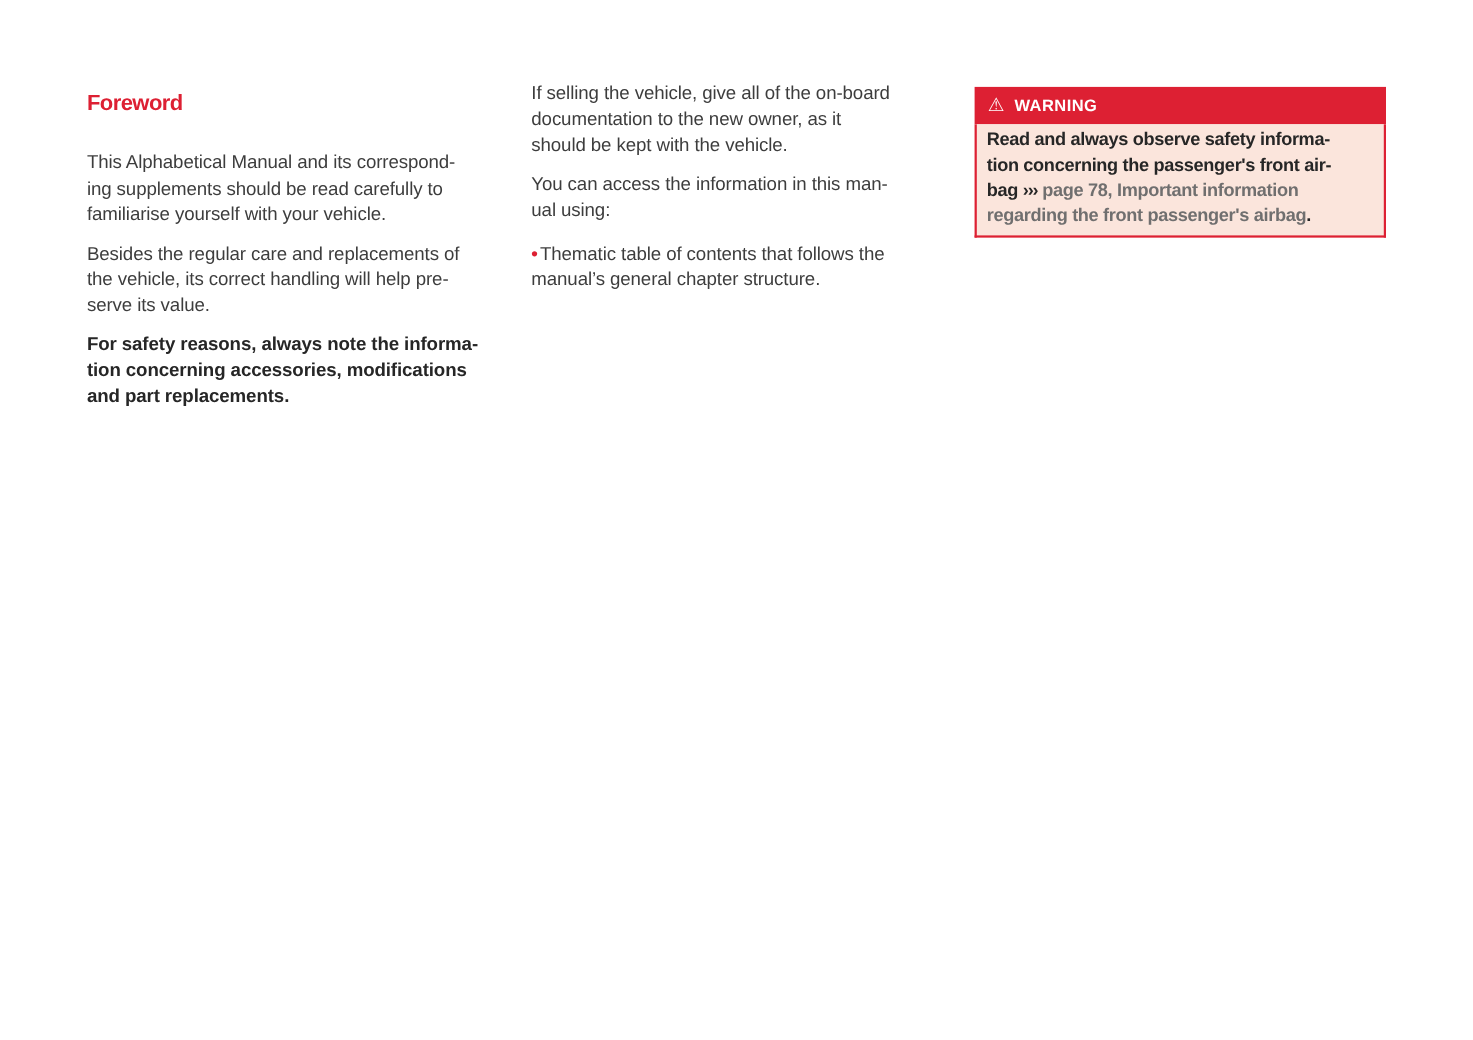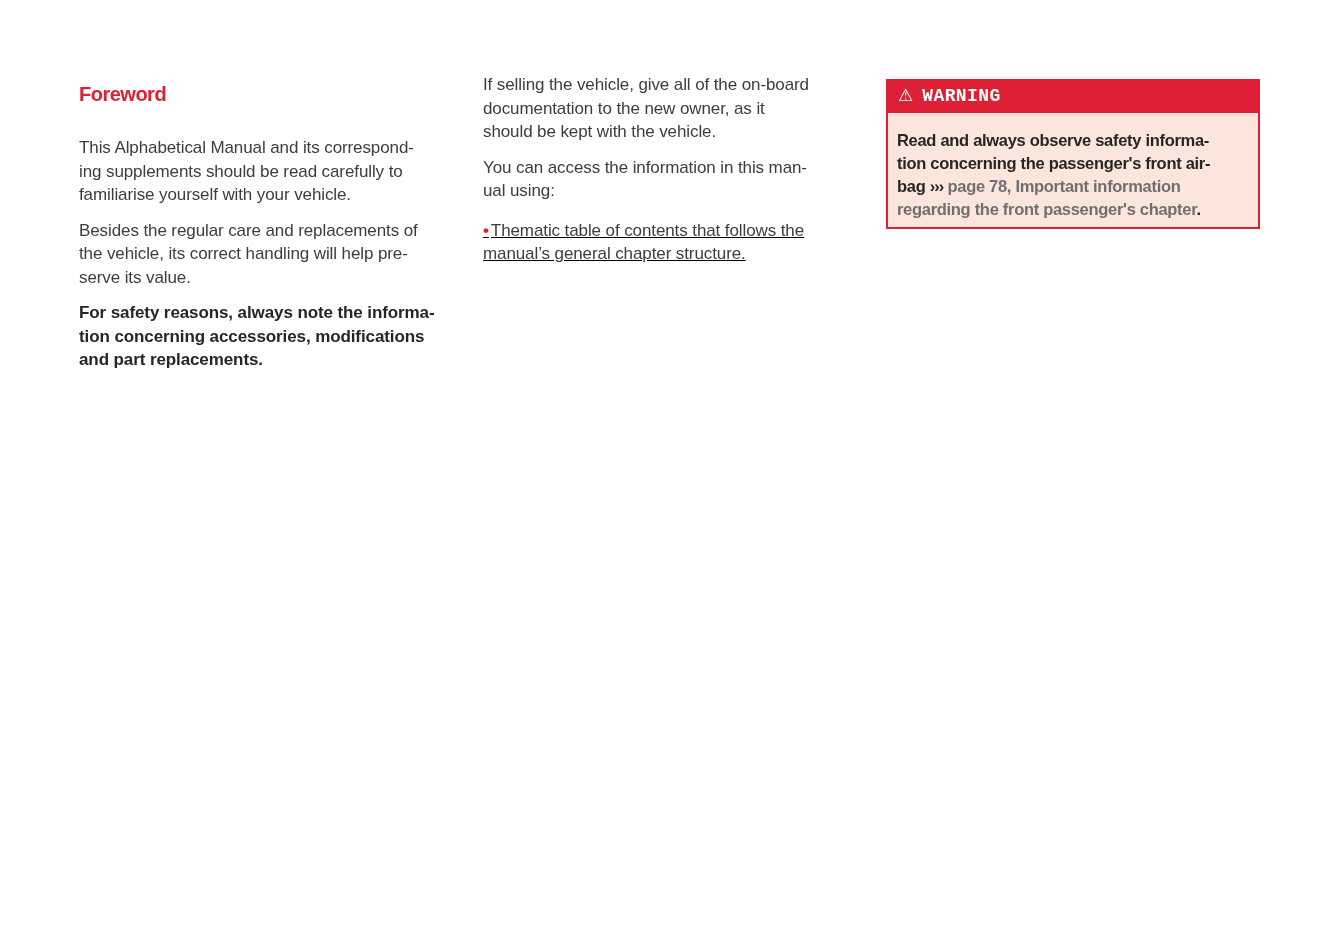--- a/index.html
+++ b/index.html
@@ -33,21 +33,20 @@
     white-space: pre-line;
   }
   .para.bold {
     font-weight: 700;
     color: var(--bold-text, #262626);
   }
   ul.bullet-list {
     list-style: none;
     margin: 16px 0 0 0;
     padding: 0;
-    text-decoration: underline;
   }
   ul.bullet-list li {
     margin: 0 0 10px 0;
     font-size: 17px;
     line-height: 23.5px;
     letter-spacing: -0.1px;
     color: var(--body-text, #3d3d3d);
     white-space: pre-line;
   }
   .bullet-glyph {
@@ -67,30 +66,29 @@
     box-sizing: border-box;
   }
   .warning-triangle {
     font-size: 17px;
     line-height: 1;
     margin-right: 9px;
     position: relative;
     top: -1px;
   }
   .warning-label {
-    font-size: 18px;
+    font-size: 15px;
     font-weight: 700;
     letter-spacing: 0.4px;
-    font-family: Liberation Mono, monospace;
   }
   .warning-body {
     background: var(--warning-bg, #fbe5dc);
     border: 2px solid var(--accent-red, #dd2033);
     border-top: none;
-    padding: 16px 9px 6px 9px;
+    padding: 3px 9px 6px 9px;
     font-size: 16.5px;
     font-weight: 700;
     line-height: 23px;
     letter-spacing: -0.3px;
     color: var(--bold-text, #262626);
     white-space: pre-line;
   }
   .xref-link {
     color: var(--link-gray, #706f6f);
     cursor: pointer;
@@ -126,14 +124,14 @@
 </div>
 
 <div class="col warning-box" id="col-right">
   <div class="warning-header">
     <span class="warning-triangle">⚠</span>
     <span class="warning-label">WARNING</span>
   </div>
   <div class="warning-body"><span>Read and always observe safety informa-
 tion concerning the passenger's front air-
 bag </span><span class="chevrons">›››</span><span class="xref-link"> page 78, Important information
-regarding the front passenger's chapter</span><span>.</span></div>
+regarding the front passenger's airbag</span><span>.</span></div>
 </div>
 
 </body></html>

